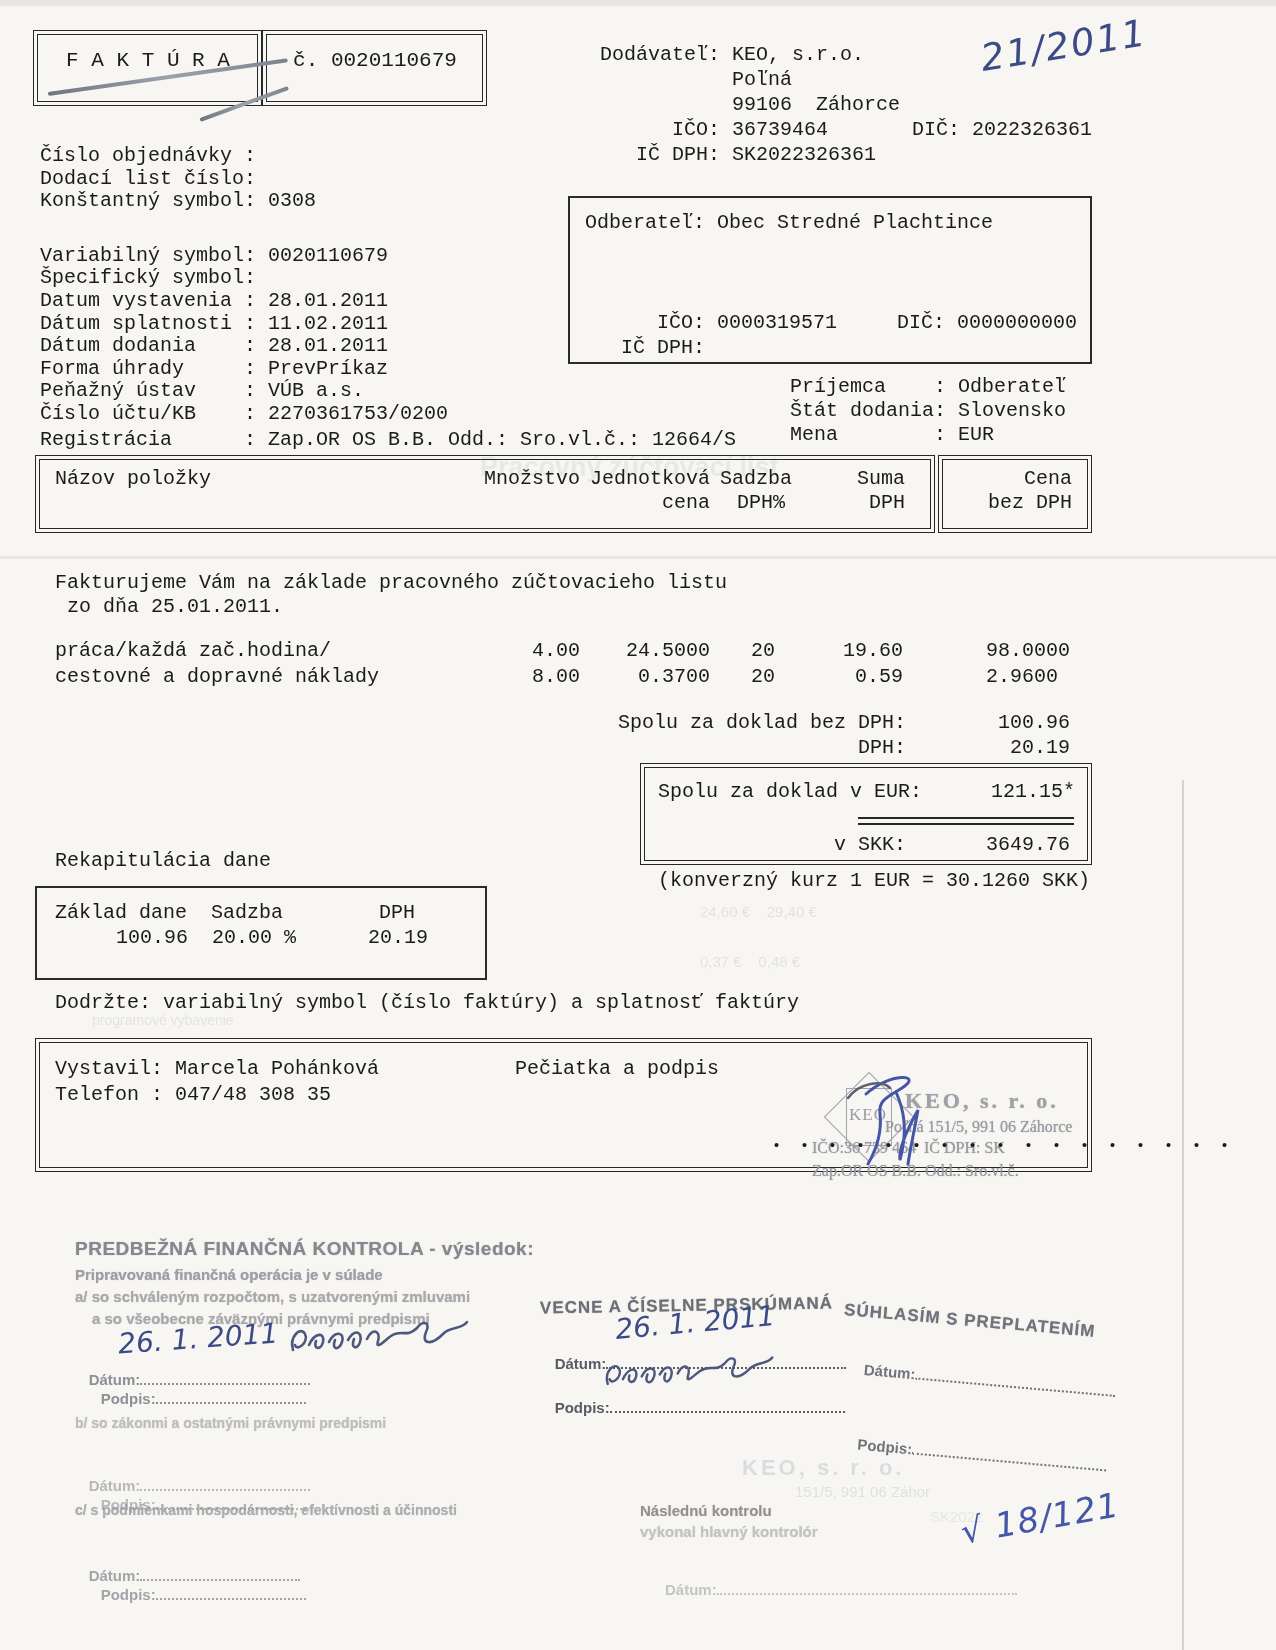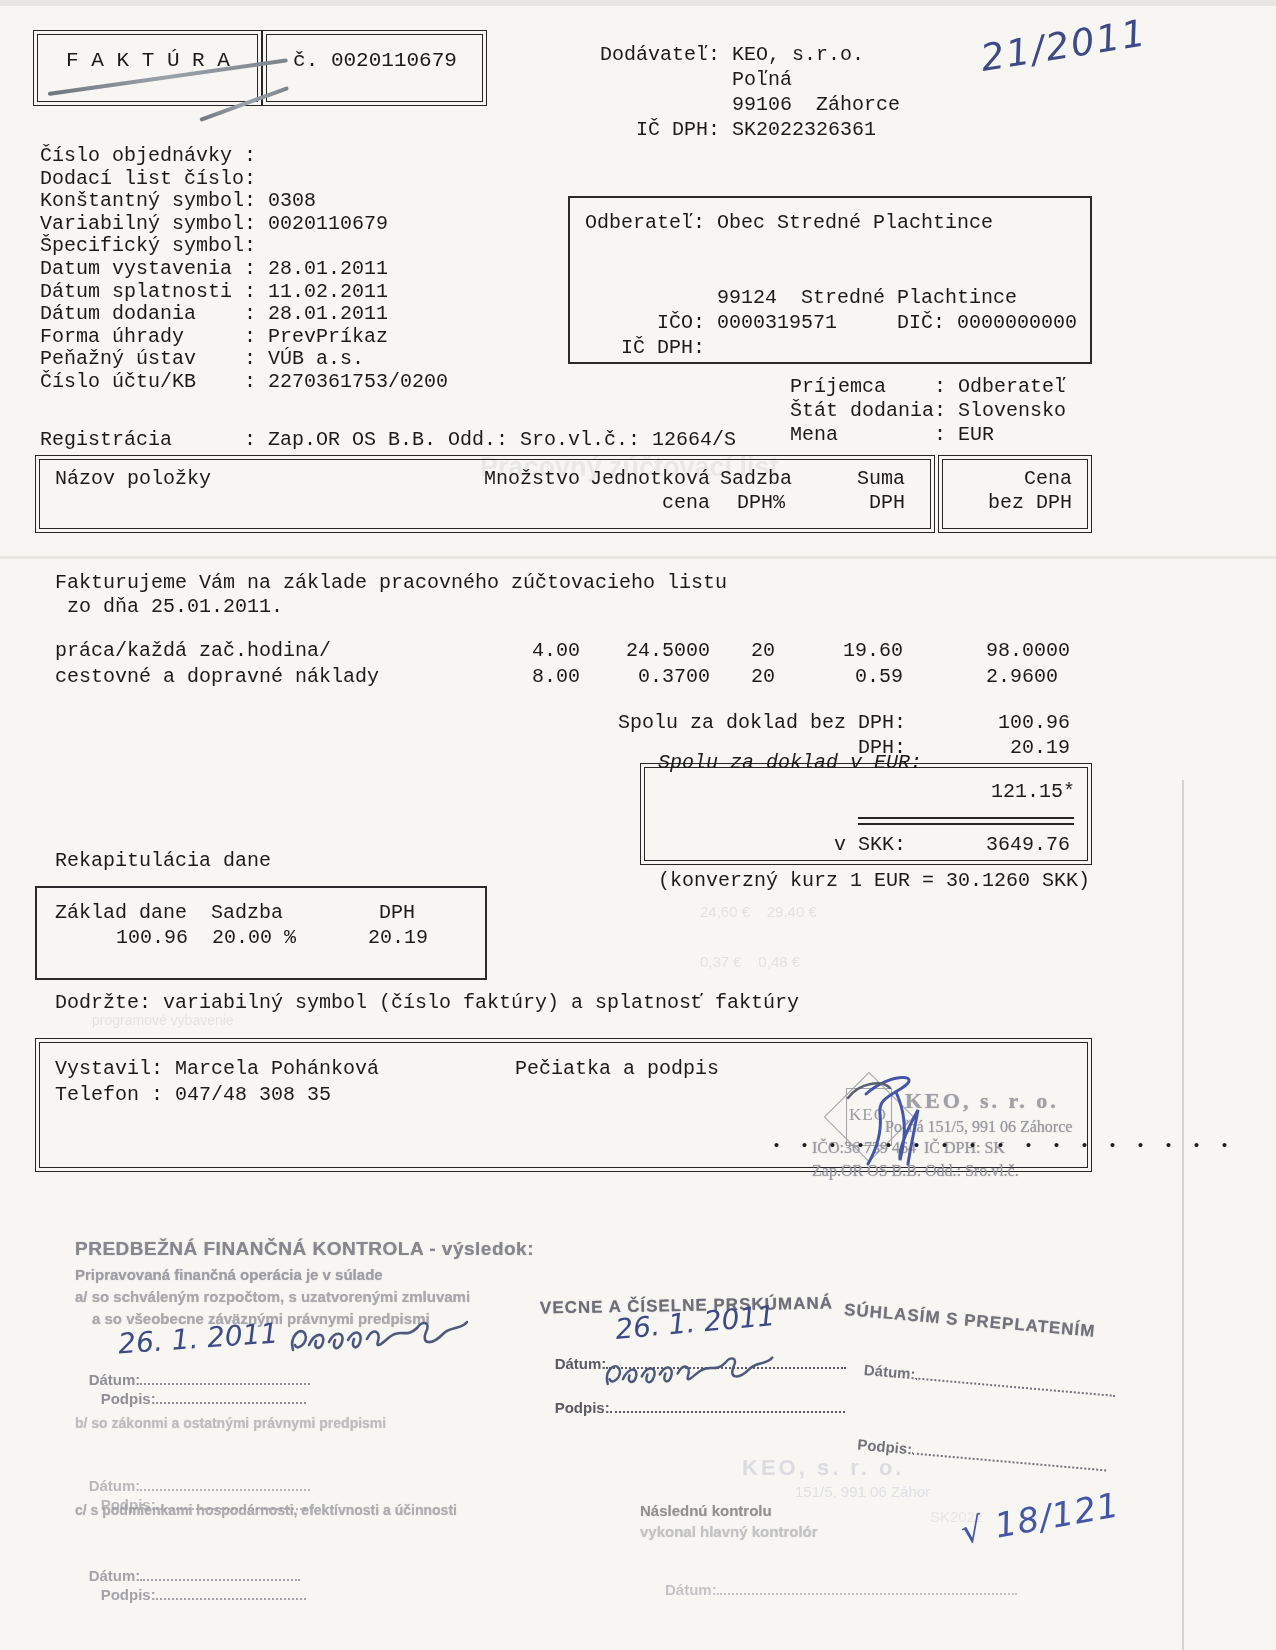--- a/index.html
+++ b/index.html
@@ -42,41 +42,41 @@
   <div class="abs mono" style="left:270px;top:48px;width:210px;text-align:center;font-size:21px;">č. 0020110679</div>
   <div class="pen-strike" style="left:48px;top:92px;width:242px;transform:rotate(-8deg);"></div>
   <div class="pen-strike" style="left:200px;top:118px;width:94px;transform:rotate(-20deg);"></div>
 
   <div class="abs ink" style="left:980px;top:24px;font-size:37px;letter-spacing:2px;transform:rotate(-9deg);">21/2011</div>
 
   <div class="abs" style="left:600px;top:42px;">
     <div class="mono">Dodávateľ: KEO, s.r.o.</div>
     <div class="mono">           Poľná</div>
     <div class="mono">           99106  Záhorce</div>
+    <div class="mono">      IČO: 36739464       DIČ: 2022326361</div>
     <div class="mono">   IČ DPH: SK2022326361</div>
   </div>
 
   <div class="abs" style="left:40px;top:145px;">
     <div class="mono" style="line-height:22.6px;">Číslo objednávky :</div>
     <div class="mono" style="line-height:22.6px;">Dodací list číslo:</div>
     <div class="mono" style="line-height:22.6px;">Konštantný symbol: 0308</div>
-    <div class="mono" style="line-height:22.6px;">Variabilný symbol: 0020110679</div>
+    <div class="mono" style="line-height:22.6px;margin-top:32px;">Variabilný symbol: 0020110679</div>
     <div class="mono" style="line-height:22.6px;">Špecifický symbol:</div>
     <div class="mono" style="line-height:22.6px;">Datum vystavenia : 28.01.2011</div>
     <div class="mono" style="line-height:22.6px;">Dátum splatnosti : 11.02.2011</div>
     <div class="mono" style="line-height:22.6px;">Dátum dodania    : 28.01.2011</div>
     <div class="mono" style="line-height:22.6px;">Forma úhrady     : PrevPríkaz</div>
     <div class="mono" style="line-height:22.6px;">Peňažný ústav    : VÚB a.s.</div>
     <div class="mono" style="line-height:22.6px;">Číslo účtu/KB    : 2270361753/0200</div>
   </div>
   <div class="abs mono" style="left:40px;top:427px;">Registrácia      : Zap.OR OS B.B. Odd.: Sro.vl.č.: 12664/S</div>
 
   <div class="abs sbox" style="left:568px;top:196px;width:520px;height:164px;"></div>
   <div class="abs mono" style="left:585px;top:210px;">Odberateľ: Obec Stredné Plachtince</div>
-  <div class="abs mono" style="left:585px;top:285px;">           99124  Stredné Plachtince</div>
   <div class="abs mono" style="left:585px;top:310px;">      IČO: 0000319571     DIČ: 0000000000</div>
   <div class="abs mono" style="left:585px;top:335px;">   IČ DPH:</div>
 
   <div class="abs" style="left:790px;top:375px;">
     <div class="mono" style="line-height:24px;">Príjemca    : Odberateľ</div>
     <div class="mono" style="line-height:24px;">Štát dodania: Slovensko</div>
     <div class="mono" style="line-height:24px;">Mena        : EUR</div>
   </div>
 
   <div class="abs dbox" style="left:35px;top:455px;width:898px;height:76px;"></div>
@@ -111,21 +111,21 @@
     <div class="abs mono mono-r" style="left:780px;top:0;width:123px;">0.59</div>
     <div class="abs mono mono-r" style="left:928px;top:0;width:130px;">2.9600</div>
   </div>
 
   <div class="abs mono mono-r" style="left:600px;top:710px;width:306px;">Spolu za doklad bez DPH:</div>
   <div class="abs mono mono-r" style="left:950px;top:710px;width:120px;">100.96</div>
   <div class="abs mono mono-r" style="left:600px;top:735px;width:306px;">DPH:</div>
   <div class="abs mono mono-r" style="left:950px;top:735px;width:120px;">20.19</div>
 
   <div class="abs dbox" style="left:640px;top:763px;width:450px;height:100px;"></div>
-  <div class="abs mono" style="left:658px;top:750px;font-style:italic;">Spolu za doklad v EUR:</div>
+  <div class="abs mono" style="left:658px;top:779px;">Spolu za doklad v EUR:</div>
   <div class="abs mono mono-r" style="left:955px;top:779px;width:120px;">121.15*</div>
   <div class="abs" style="left:858px;top:817px;width:216px;height:4px;border-top:2px solid #262626;border-bottom:2px solid #262626;"></div>
   <div class="abs mono mono-r" style="left:700px;top:832px;width:206px;">v SKK:</div>
   <div class="abs mono mono-r" style="left:950px;top:832px;width:120px;">3649.76</div>
 
   <div class="abs mono" style="left:55px;top:848px;">Rekapitulácia dane</div>
   <div class="abs mono" style="left:658px;top:868px;">(konverzný kurz 1 EUR = 30.1260 SKK)</div>
   <div class="abs sbox" style="left:35px;top:886px;width:448px;height:90px;"></div>
   <div class="abs mono" style="left:55px;top:900px;">Základ dane  Sadzba        DPH</div>
   <div class="abs mono" style="left:68px;top:925px;">    100.96  20.00 %      20.19</div>

